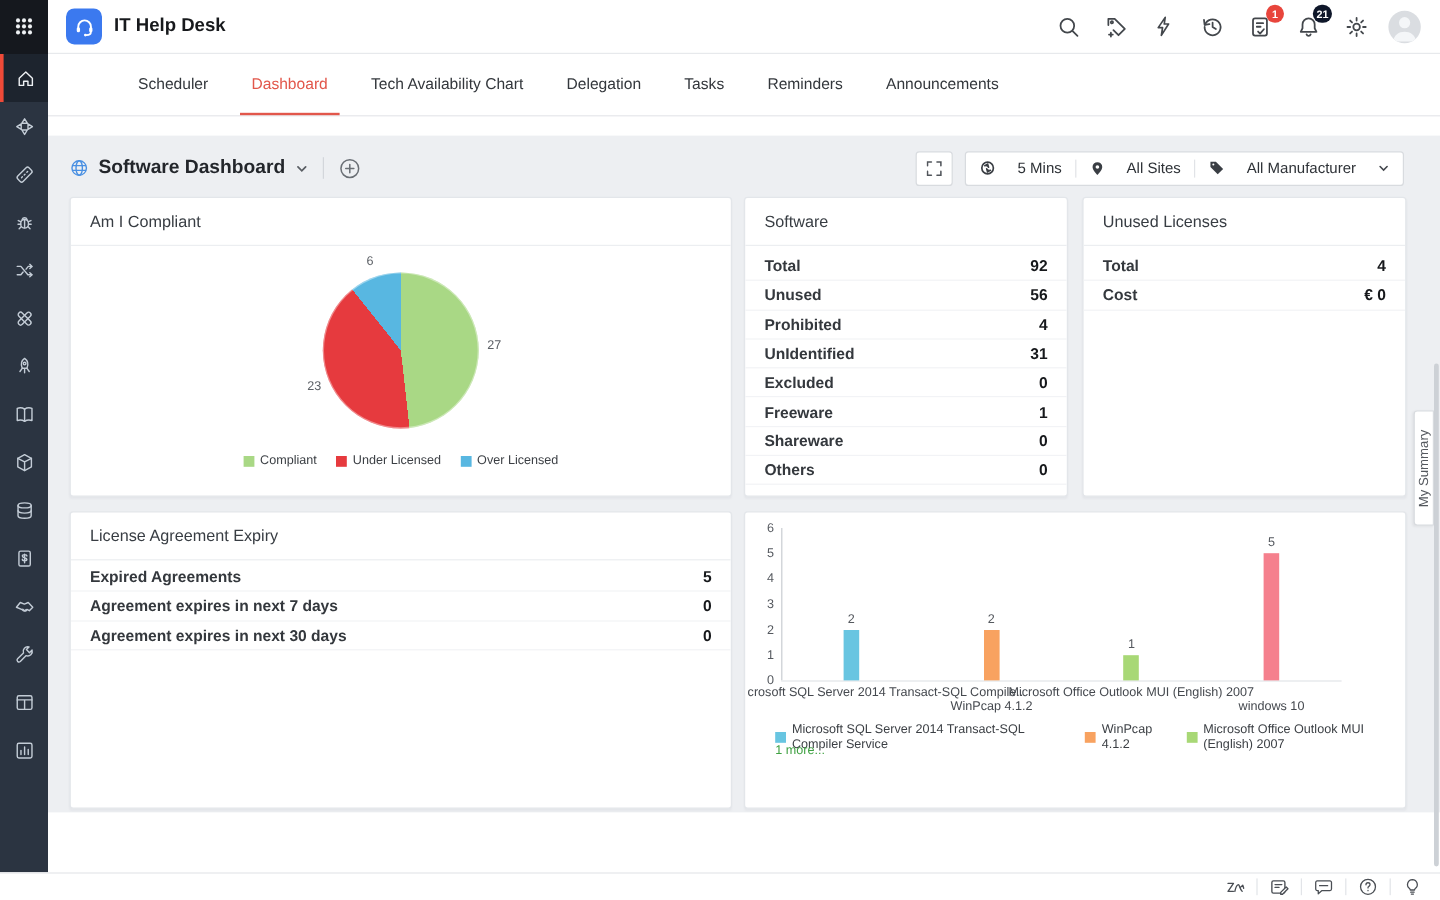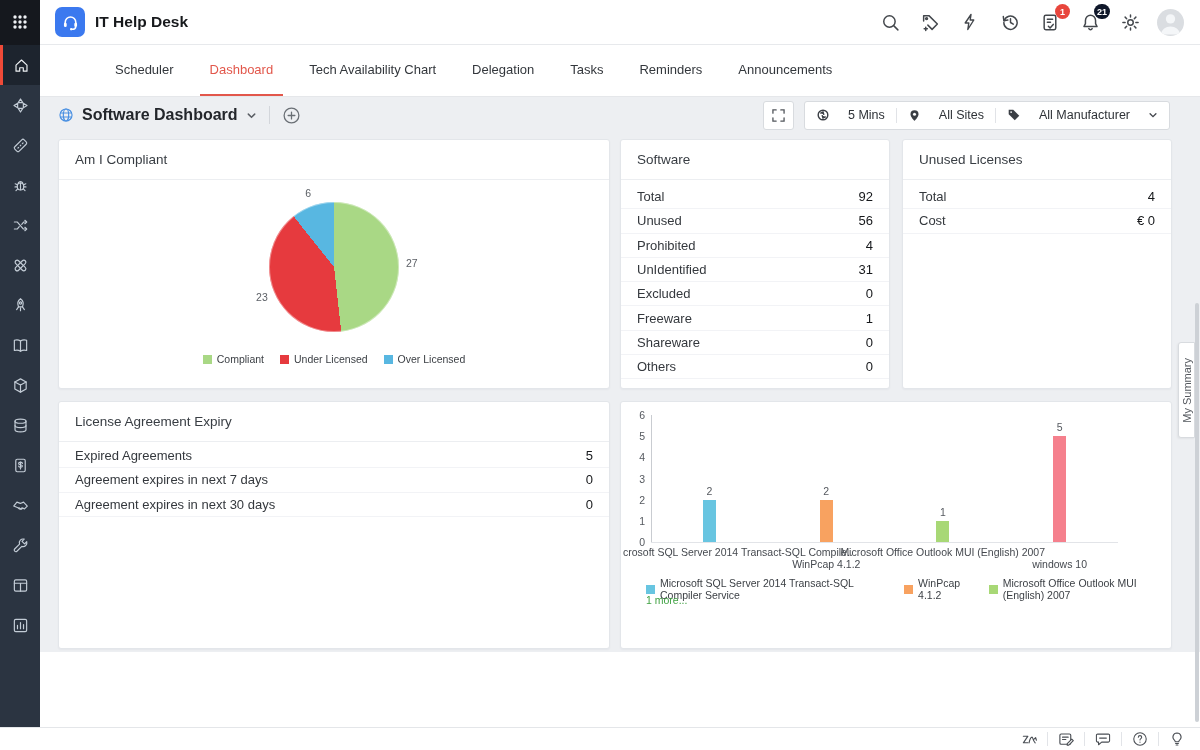--- a/index.html
+++ b/index.html
@@ -27,36 +27,36 @@
   .sitem svg { stroke:#c3ccd6; fill:none; stroke-width:1.25; stroke-linecap:round; stroke-linejoin:round; }
   .sitem.active { background:#1d242e; border-left:3px solid #ef4a38; }
   .sitem.active svg { stroke:#eef1f4; }
 
   
   .tabbar { position:absolute; left:40px; top:45px; width:1160px; height:52px; background:#fff; border-bottom:1px solid #e5e7ea; display:flex; align-items:stretch; padding-left:65px; z-index:3; }
   .tab { display:flex; align-items:center; padding:0 10px; margin-right:16px; font-size:13px; color:#33373c; cursor:pointer; border-bottom:2px solid transparent; }
   .tab.active { color:#e2574b; border-bottom-color:#e2574b; }
 
   
-  .main { position:absolute; left:40px; top:88px; width:1160px; height:564px; background:#edeff2; overflow:hidden; }
+  .main { position:absolute; left:40px; top:113px; width:1160px; height:564px; background:#edeff2; overflow:hidden; }
   .subheader { position:absolute; left:0; top:11px; width:1160px; height:32px; display:flex; align-items:center; padding:0 30px 0 18px; }
   .dash-title { display:flex; align-items:center; gap:8px; cursor:pointer; }
   .dash-title .t { font-size:16px; font-weight:700; color:#23262b; }
   .vdiv { width:1px; height:18px; background:#d3d6db; margin:0 12px; }
   .sub-right { margin-left:auto; display:flex; align-items:center; gap:10px; }
   .fs-btn { width:31px; height:29px; background:#fff; border:1px solid #d8dbdf; border-radius:3px; display:flex; align-items:center; justify-content:center; cursor:pointer; }
   .filters { height:29px; background:#fff; border:1px solid #d8dbdf; border-radius:3px; display:flex; align-items:center; padding:0 11px; }
   .fitem { display:flex; align-items:center; gap:18px; font-size:12.5px; color:#2e3237; cursor:pointer; white-space:nowrap; }
   .fsep { width:1px; height:15px; background:#e1e3e7; margin:0 11px; }
 
   
   .card { position:absolute; background:#fff; border:1px solid #e3e6ea; border-radius:3px; box-shadow:0 1px 2px rgba(25,30,40,.04); overflow:hidden; }
   .card-h { height:40px; display:flex; align-items:center; padding:0 16px; border-bottom:1px solid #eceef1; font-size:13.5px; color:#383d43; }
   .card-b { position:relative; }
-  .trow { display:flex; justify-content:space-between; align-items:center; height:24.3px; padding:0 16px; border-bottom:1px solid #f2f3f6; font-size:13px; cursor:pointer; }
+  .trow { display:flex; justify-content:space-between; align-items:center; height:24.3px; padding:0 16px; border-bottom:1px solid #f2f3f6; font-size:13px; cursor:pointer;font-weight:bold; }
   .trow .tl { color:#34383d; }
   .trow .tv { color:#16181b; }
 
   
   .pie { position:absolute; border-radius:50%; cursor:pointer; }
   .pie-label { position:absolute; transform:translate(-50%,-50%); font-size:10.5px; color:#5c6066; }
   .pie-legend { position:absolute; left:0; width:100%; display:flex; justify-content:center; gap:16px; }
   .lg-item { display:flex; align-items:center; gap:5px; font-size:10.5px; color:#3b3f44; cursor:pointer; }
   .lg-sq { width:9px; height:9px; flex:0 0 auto; }
 

